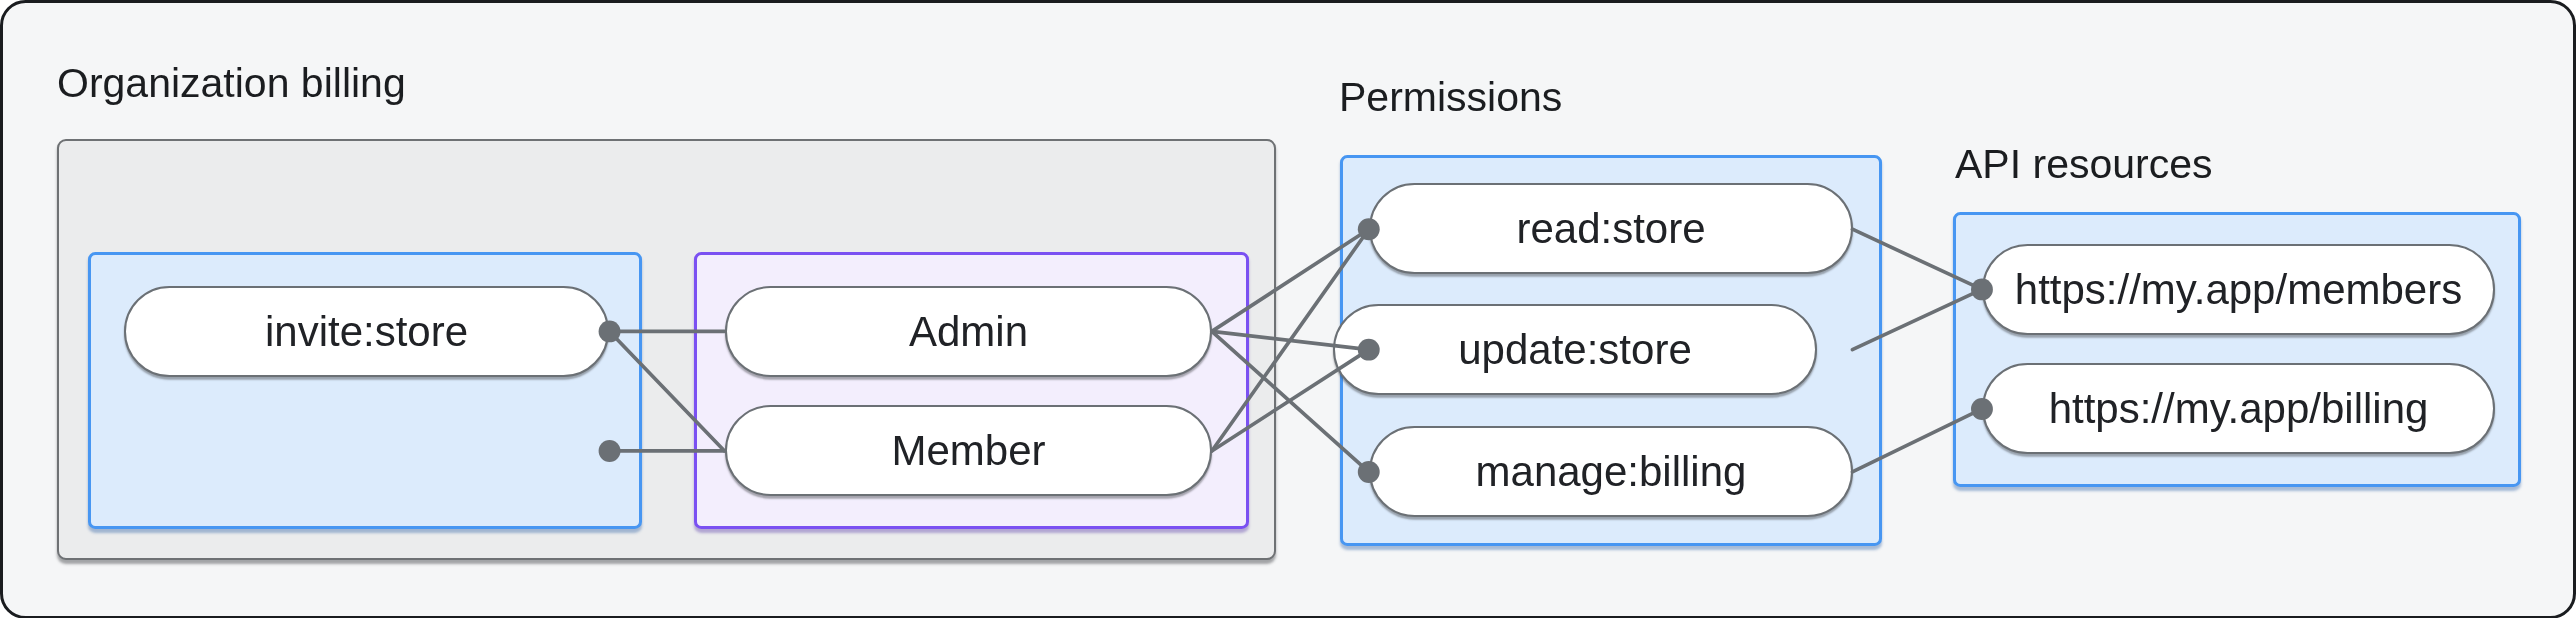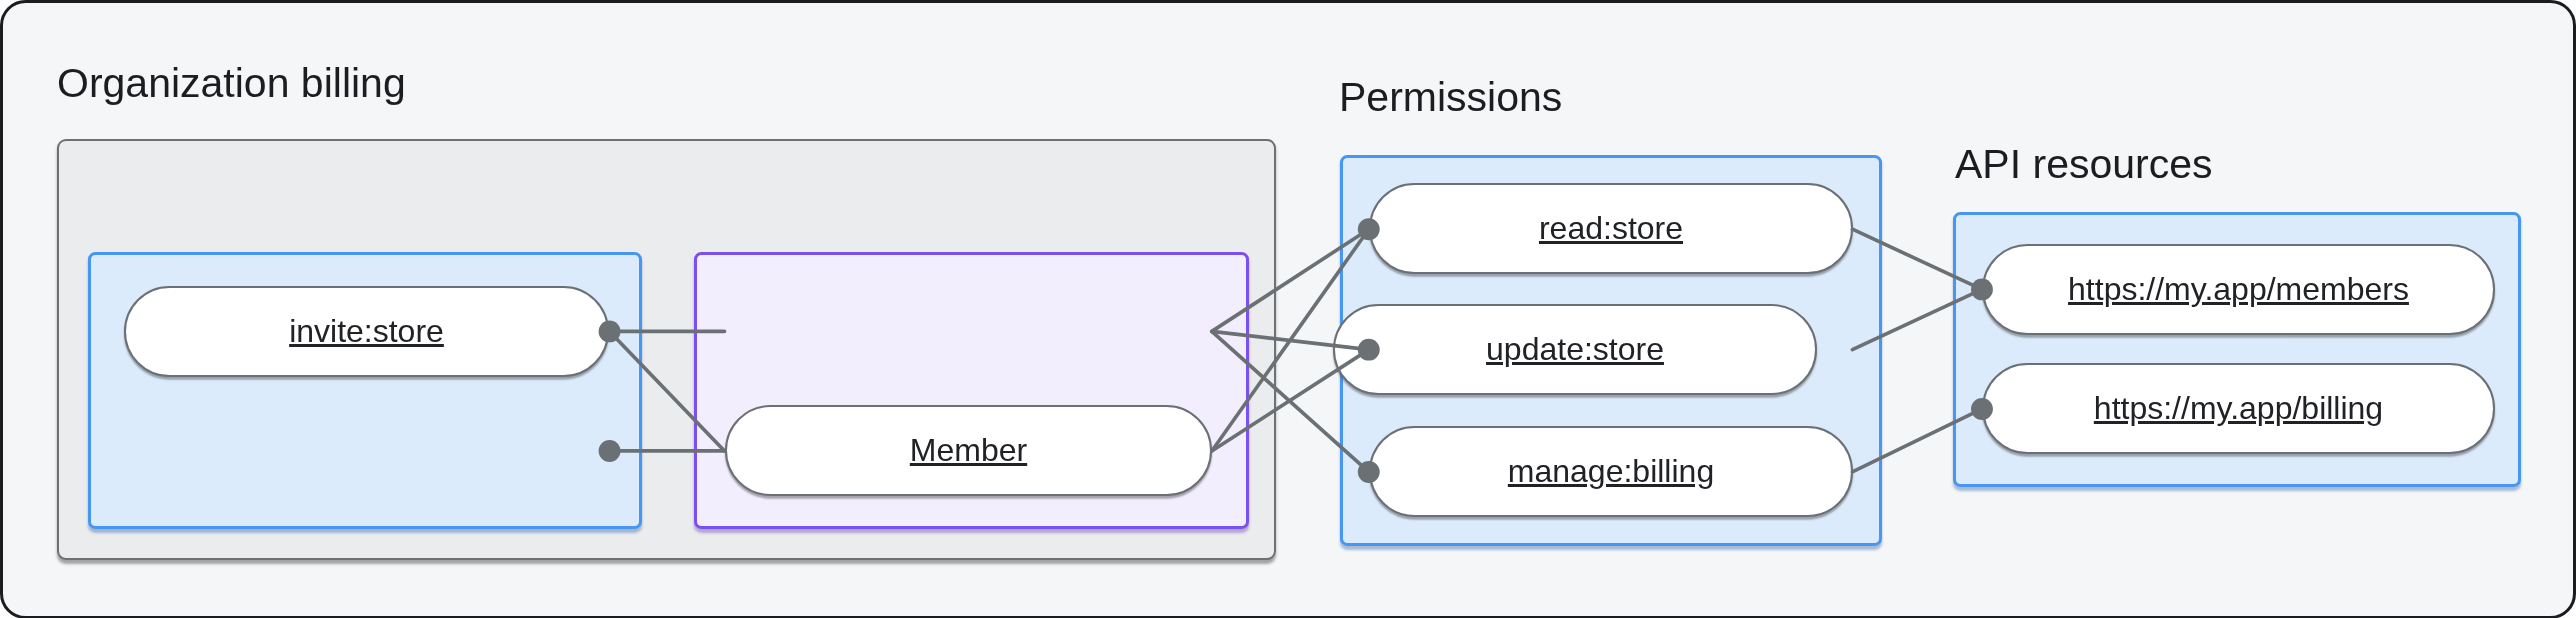--- a/index.html
+++ b/index.html
@@ -44,21 +44,21 @@
     background:var(--purple-fill);
     border:3.7px solid var(--purple-border);
     box-shadow:0 3.7px 2.7px rgba(90,60,170,.4);
     border-radius:7.3px;
   }
   .pill{
     position:absolute;height:91px;border-radius:55px;
     background:var(--pill-fill);border:2.7px solid var(--pill-border);
     box-shadow:0 2.7px 1.8px rgba(68,71,75,.45);
     display:flex;align-items:center;justify-content:center;
-    font-size:32px;color:#202226;white-space:nowrap;z-index:10;text-decoration:underline;
+    font-size:42px;color:#202226;white-space:nowrap;z-index:10;
   }
   svg.connections{
     position:absolute;inset:0;width:2576px;height:619px;
     pointer-events:none;z-index:30;
   }
   svg.connections line{stroke:var(--line);stroke-width:4;stroke-linecap:round;}
   svg.connections circle{fill:var(--line);}
 </style>
 </head>
 <body>
@@ -81,20 +81,21 @@
 
   <div class="group-box purple-box" style="left:694px;top:252px;width:555px;height:277px;"></div>
 
   <div class="group-box blue-box" style="left:1340px;top:155px;width:542px;height:391px;"></div>
 
   <div class="group-box blue-box" style="left:1953px;top:212px;width:568px;height:275px;"></div>
 
   <div class="pill" style="left:124px;top:286px;width:485px;">invite:store</div>
 
 
+  <div class="pill" style="left:725px;top:286px;width:487px;">Admin</div>
 
   <div class="pill" style="left:725px;top:405px;width:487px;">Member</div>
 
   <div class="pill" style="left:1369px;top:183px;width:484px;">read:store</div>
 
   <div class="pill" style="left:1333px;top:304px;width:484px;">update:store</div>
 
   <div class="pill" style="left:1369px;top:426px;width:484px;">manage:billing</div>
 
   <div class="pill" style="left:1982px;top:244px;width:513px;">https://my.app/members</div>

